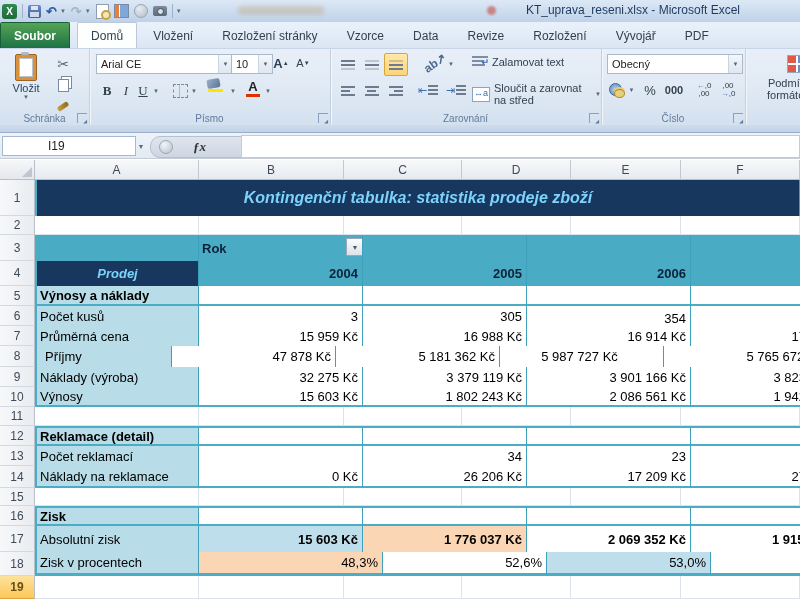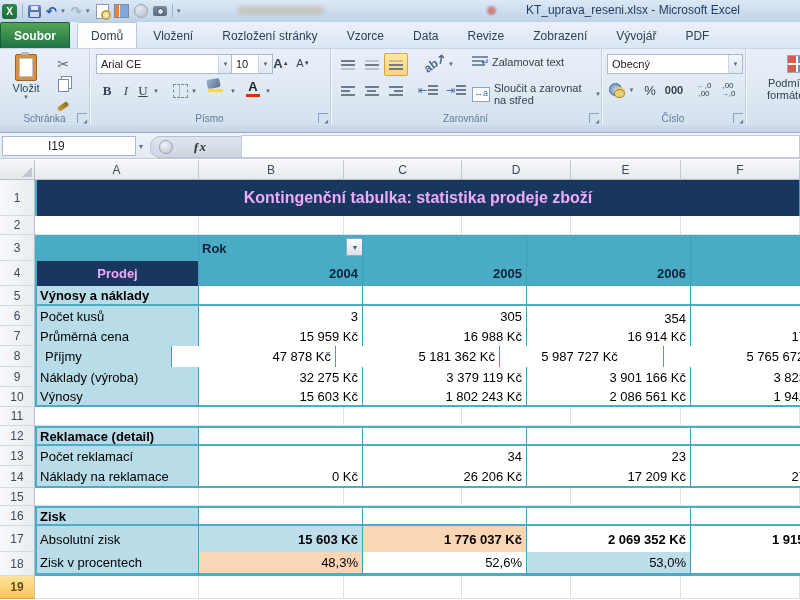--- a/index.html
+++ b/index.html
@@ -102,21 +102,21 @@
     display:flex;align-items:center;justify-content:center;font-size:12px;color:#3c4a5a;flex:none;}
   .rowhdr.active{background:linear-gradient(#fde39a,#fbc75c);border-bottom:1px solid #dca43e;color:#6b4e14;font-weight:bold;}
   .cell{box-sizing:border-box;flex:none;display:flex;align-items:center;overflow:hidden;position:relative;}
   .cell.plain{border-right:1px solid #dde3ec;border-bottom:1px solid #dde3ec;}
   .cell.tbl{border-right:1px solid #3fa0bc;}
   .cell.first{border-left:2px solid #4bacc6;}
   .a-r{justify-content:flex-end;padding-right:4px;}
   .a-l{justify-content:flex-start;padding-left:3px;}
   .a-c{justify-content:center;}
   .bold{font-weight:bold;}
-  .wtext{color:#f0abfc;}
+  .wtext{color:#7dd3fc;font-style:italic;}
   .f-navy{background:#17375e;}
   .f-teal{background:#4aabc5;color:#0d2239;}
   .f-light{background:#b9dde8;}
   .f-blue{background:#bfdeeb;}
   .f-peach{background:#fbd6b5;}
   .bt{border-top:2px solid #4bacc6;}
   .bb{border-bottom:2px solid #4bacc6;}
   .bb2{border-bottom:3px solid #4bacc6;}
   .pvt-dd{position:absolute;right:-2px;top:3px;width:16px;height:16px;background:linear-gradient(#fcfdfe,#dbe2ea);
     border:1px solid #9aa8b8;display:flex;align-items:center;justify-content:center;font-size:7px;color:#4c5a6a;}
@@ -151,21 +151,21 @@
   </div>
 
   <div class="tabrow">
     <div class="tab file">Soubor</div>
     <div class="tab active">Domů</div>
     <div class="tab">Vložení</div>
     <div class="tab">Rozložení stránky</div>
     <div class="tab">Vzorce</div>
     <div class="tab">Data</div>
     <div class="tab">Revize</div>
-    <div class="tab">Zobrazení</div>
+    <div class="tab">Rozložení</div>
     <div class="tab">Vývojář</div>
     <div class="tab">PDF</div>
   </div>
 
   <div class="ribbon">
 
     <div class="rgroup" style="left:0;width:89px;">
       <div class="paste">
         <div class="clip"></div>
         <div>Vložit</div>
@@ -567,21 +567,21 @@
         </div>
         <div class="cell tbl a-r bold" style="width: 164px;">
           <span>1 915 185 Kč</span>
         </div>
       </div>
       <div class="grow" style="height: 24px;">
         <div class="rowhdr">18</div>
         <div class="cell tbl a-l first f-light bb2" style="width: 164px;">
           <span>Zisk v procentech</span>
         </div>
-        <div class="cell tbl a-r f-peach bb2" style="width: 164px;">
+        <div class="cell tbl a-r f-peach bb2" style="width: 184px;">
           <span>48,3%</span>
         </div>
         <div class="cell tbl a-r bb2" style="width: 164px;">
           <span>52,6%</span>
         </div>
         <div class="cell tbl a-r f-blue bb2" style="width: 164px;">
           <span>53,0%</span>
         </div>
         <div class="cell tbl a-r bb2" style="width: 164px;"></div>
       </div>

